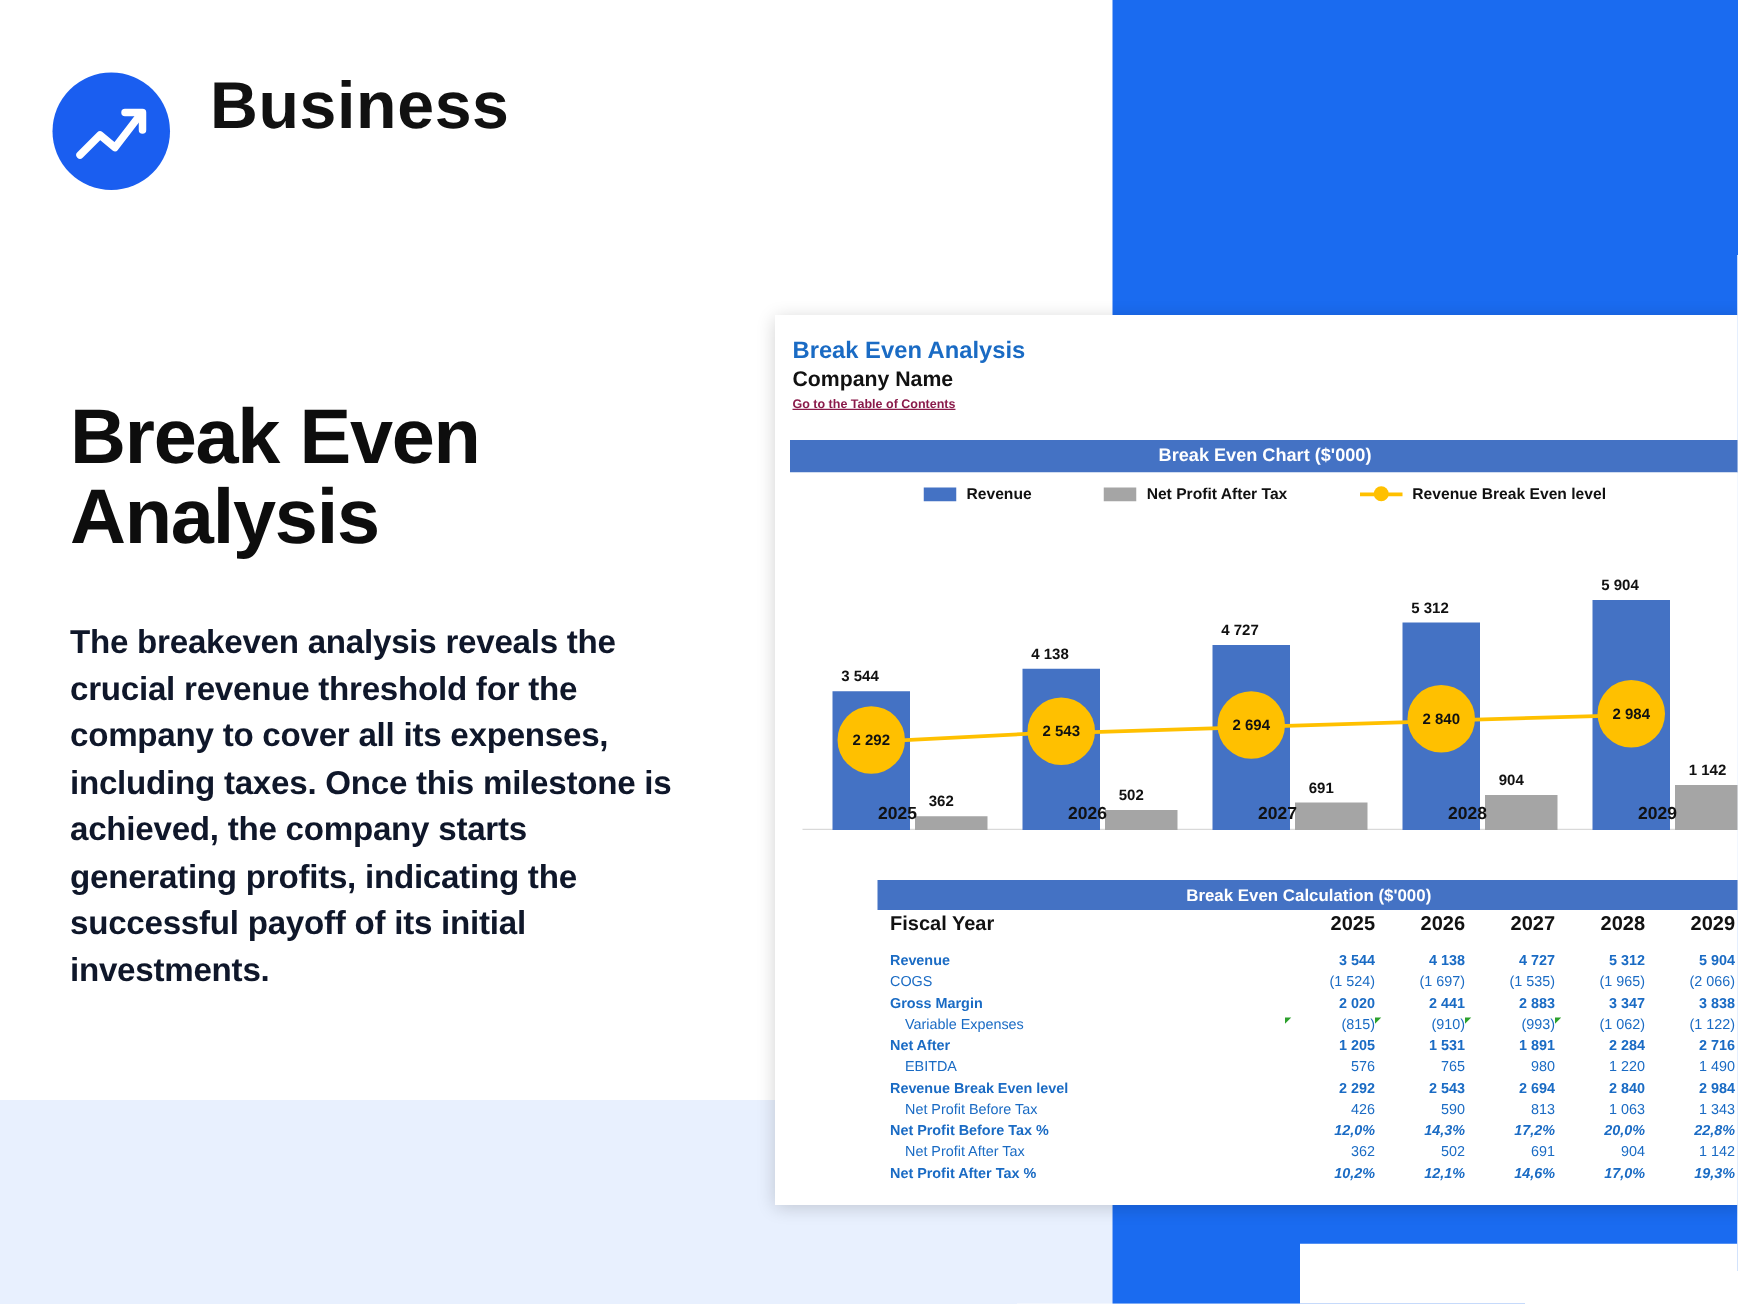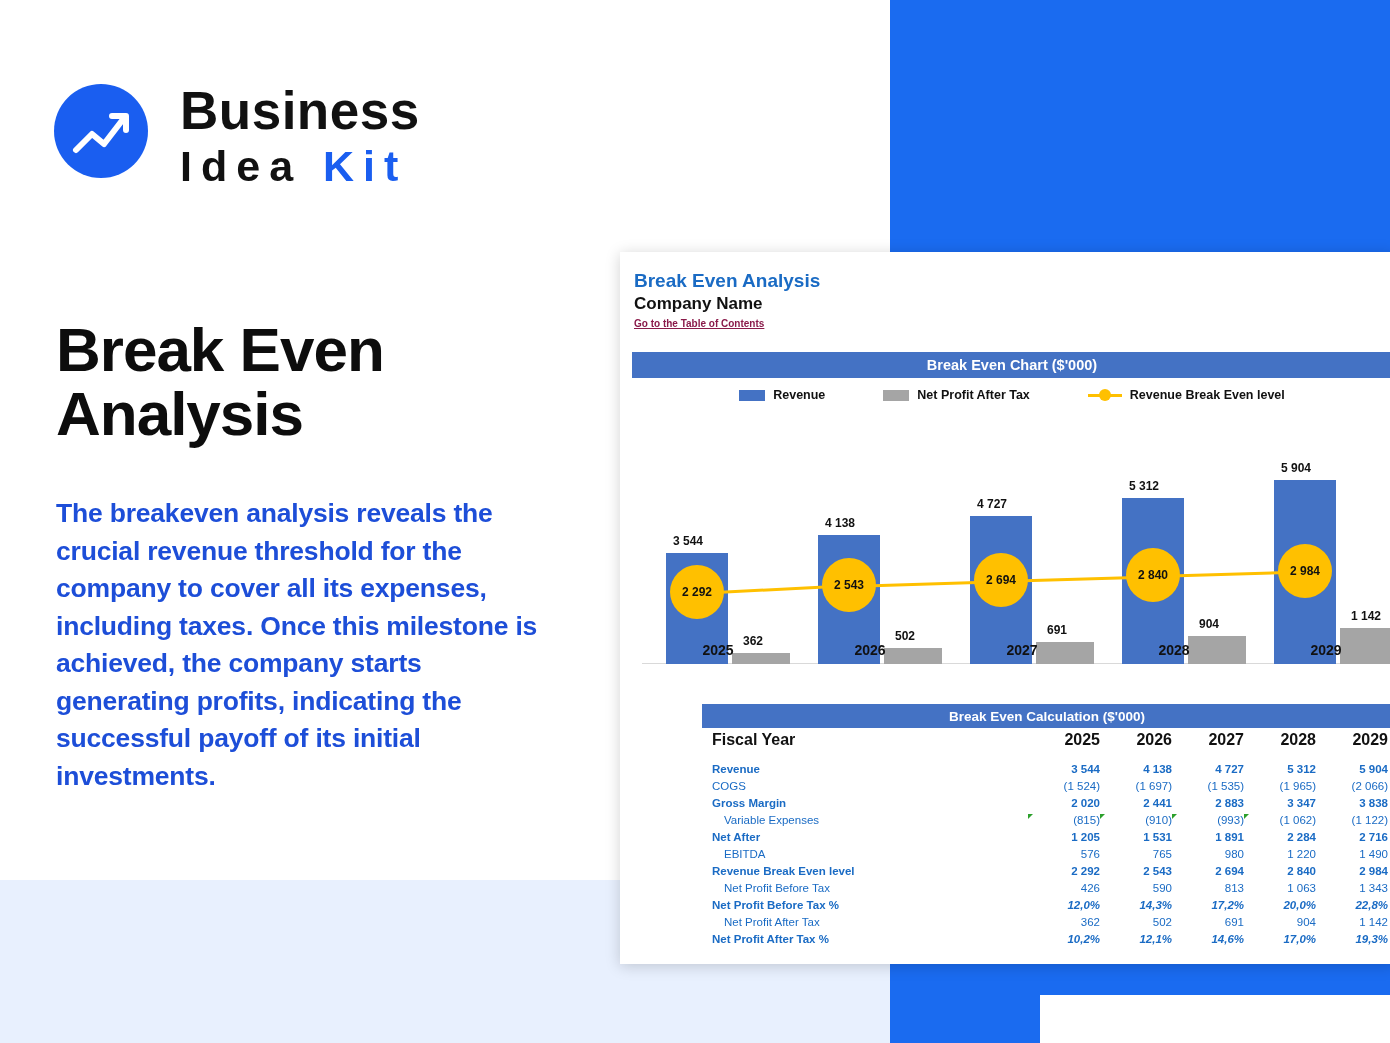--- a/index.html
+++ b/index.html
@@ -27,21 +27,21 @@
   .bg-blue-br {
     position: absolute; left: 890px; top: 880px; width: 500px; height: 163px;
     background: #1a6bf0;
   }
   .bg-white-br {
     position: absolute; left: 1040px; top: 995px; width: 350px; height: 48px;
     background: #ffffff;
   }
 
   
-  .logo { position: absolute; left: 54px; top: 52px; width: 400px; height: 110px; margin-top: 26px; }
+  .logo { position: absolute; left: 42px; top: 52px; width: 400px; height: 110px; }
   .logo-mark {
     position: absolute; left: 0; top: 6px; width: 94px; height: 94px;
     border-radius: 50%; background: #1a5ef0;
   }
   .logo-text { position: absolute; left: 126px; top: 4px; }
   .logo-line1 {
     font-size: 53px; font-weight: bold; letter-spacing: 0.5px; color: #111;
     line-height: 58px;
   }
   .logo-line2 {
@@ -51,21 +51,21 @@
   .logo-kit { color: #1a5ef0; }
 
   
   .headline {
     position: absolute; left: 56px; top: 318px; width: 520px;
     font-size: 62px; font-weight: bold; line-height: 64px; color: #0d0d0d;
     letter-spacing: -1px;
   }
   .body-copy {
     position: absolute; left: 56px; top: 495px; width: 500px;
-    font-size: 26.5px; line-height: 37.5px; font-weight: bold; color: #1d4ed8;
+    font-size: 26.5px; line-height: 37.5px; font-weight: bold; color: #0f172a;
     letter-spacing: -0.2px;
   }
 
   
   .sheet {
     position: absolute; left: 620px; top: 252px; width: 775px; height: 712px;
     background: #ffffff; box-shadow: 0 2px 14px rgba(0,0,0,0.18);
     overflow: hidden;
   }
   .sheet-title {
@@ -173,24 +173,20 @@
 
   <div class="logo">
     <div class="logo-mark">
       <svg width="94" height="94" viewBox="0 0 94 94">
         <polyline points="22,66 38,50 50,60 70,34" fill="none" stroke="#ffffff" stroke-width="6" stroke-linecap="round" stroke-linejoin="round"></polyline>
         <polyline points="58,32 72,32 72,46" fill="none" stroke="#ffffff" stroke-width="6" stroke-linecap="round" stroke-linejoin="round"></polyline>
       </svg>
     </div>
     <div class="logo-text">
       <div class="logo-line1">Business</div>
-      <div class="logo-line2">
-        <span>Idea</span>
-        <span class="logo-kit">Kit</span>
-      </div>
     </div>
   </div>
 
   <div class="headline">Break Even Analysis</div>
   <div class="body-copy">The breakeven analysis reveals the crucial revenue threshold for the company to cover all its expenses, including taxes. Once this milestone is achieved, the company starts generating profits, indicating the successful payoff of its initial investments.</div>
 
   <div class="sheet">
     <div class="sheet-title">Break Even Analysis</div>
     <div class="sheet-company">Company Name</div>
     <div class="sheet-toc">Go to the Table of Contents</div>

